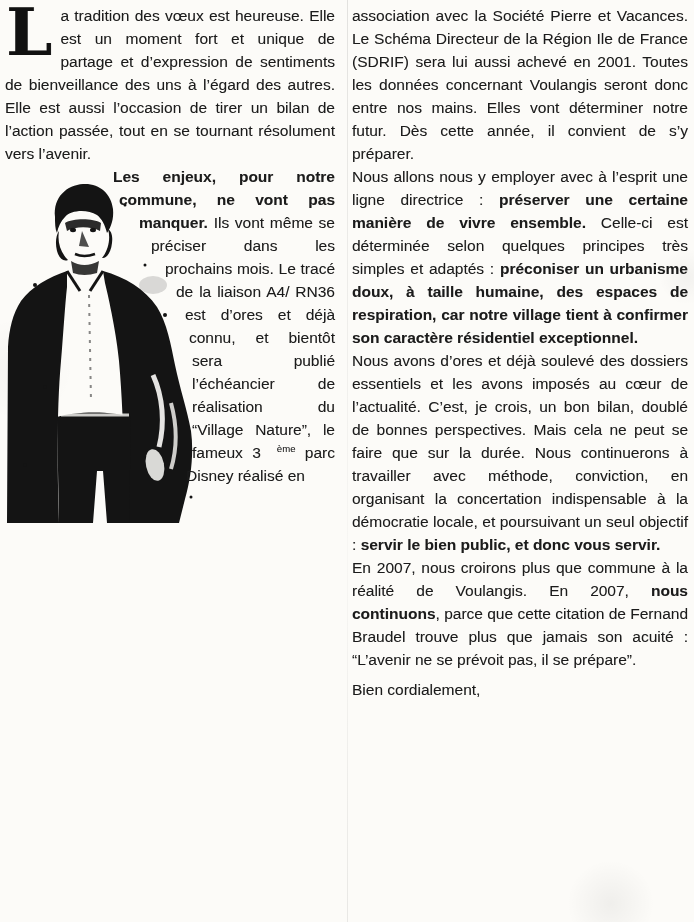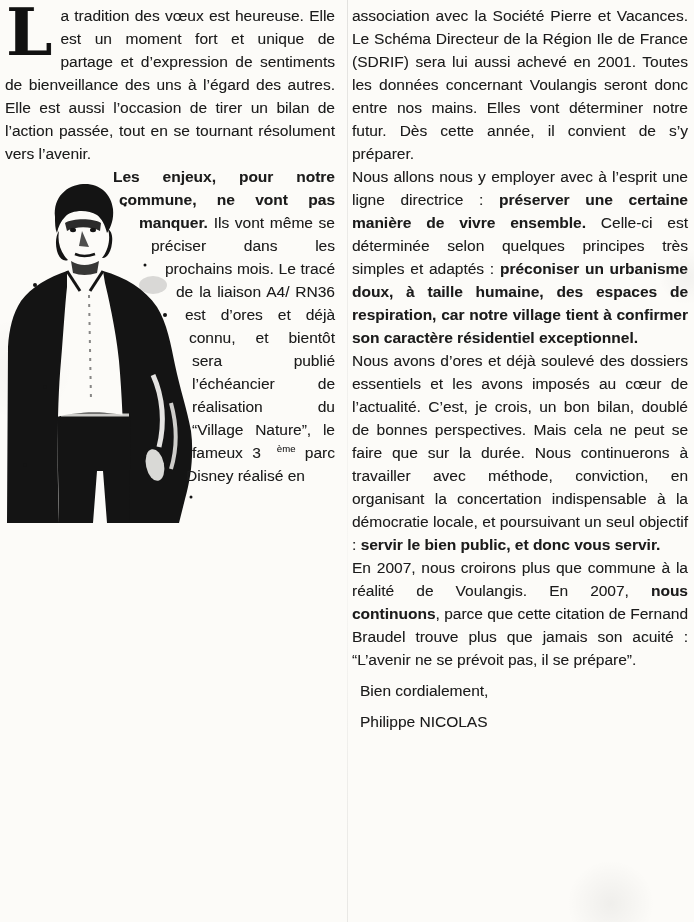--- a/index.html
+++ b/index.html
@@ -46,21 +46,21 @@
       160px 108px, 160px 132px, 171px 132px, 171px 156px, 180px 156px,
       180px 178px, 184px 178px, 184px 202px, 187px 202px, 187px 294px,
       181px 294px, 181px 318px, 172px 318px, 172px 358px, 0px 358px);
   }
   .photo-float svg{display:block;}
   .col-divider{
     position:absolute;left:347px;top:0;bottom:0;width:1px;
     background:linear-gradient(to bottom, rgba(0,0,0,0.10), rgba(0,0,0,0.02) 60%, rgba(0,0,0,0.08));
   }
   .closing{margin-top:7px;text-align:left;}
-  .closing div{margin:8px;}
+  .closing div{margin:0;}
 </style>
 </head>
 <body>
 
 <div class="page">
   <div class="col-divider"></div>
   <div class="cols">
 
     <div class="col-left">
       <p class="para"><span class="dropcap">L</span><span>a tradition des vœux est heureuse. Elle est un moment fort et unique de partage et d’expression de sentiments de bienveillance des uns à l’égard des autres. Elle est aussi l’occasion de tirer un bilan de l’action passée, tout en se tournant résolument vers l’avenir.</span></p>
@@ -118,18 +118,17 @@
 
       <p class="para"><span>Nous allons nous y employer avec à l’esprit une ligne directrice : </span><strong>préserver une certaine manière de vivre ensemble.</strong><span> Celle-ci est déterminée selon quelques principes très simples et adaptés : </span><strong>préconiser un urbanisme doux, à taille humaine, des espaces de respiration, car notre village tient à confirmer son caractère résidentiel exceptionnel.</strong></p>
 
 
       <p class="para p-gap"><span>Nous avons d’ores et déjà soulevé des dossiers essentiels et les avons imposés au cœur de l’actualité. C’est, je crois, un bon bilan, doublé de bonnes perspectives. Mais cela ne peut se faire que sur la durée. Nous continuerons à travailler avec méthode, conviction, en organisant la concertation indispensable à la démocratie locale, et poursuivant un seul objectif : </span><strong>servir le bien public, et donc vous servir.</strong></p>
 
       <p class="para"><span>En 2007, nous croirons plus que commune à la réalité de Voulangis. En 2007, </span><strong>nous continuons</strong><span>, parce que cette citation de Fernand Braudel trouve plus que jamais son acuité : </span><span class="it">“L’avenir ne se prévoit pas, il se prépare”.</span></p>
 
       <div class="closing">
         <div>Bien cordialement,</div>
-        <div>Philippe NICOLAS</div>
       </div>
     </div>
 
   </div>
 </div>
 
 </body></html>

